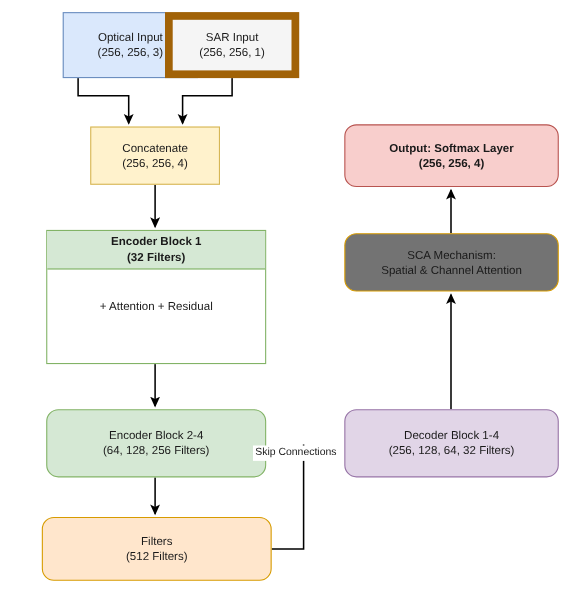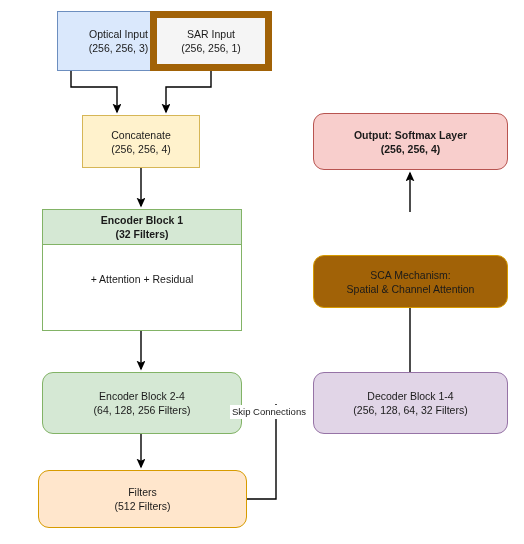--- a/index.html
+++ b/index.html
@@ -103,24 +103,23 @@
     border-radius: 11px;
   }
   .decoder {
     left: 313px; top: 372px; width: 195px; height: 62px;
     background: #e1d5e7;
     border: 1px solid #9673a6;
     border-radius: 11px;
   }
   .sca {
     left: 313px; top: 212px; width: 195px; height: 53px;
-    background: #a16207;
+    background: #737373;
     border: 1px solid #d79b00;
     border-radius: 11px;
-    margin-top: 43px;
   }
   .output {
     left: 313px; top: 113px; width: 195px; height: 57px;
     background: #f8cecc;
     border: 1px solid #b85450;
     border-radius: 11px;
     font-weight: bold;
   }
 
   

